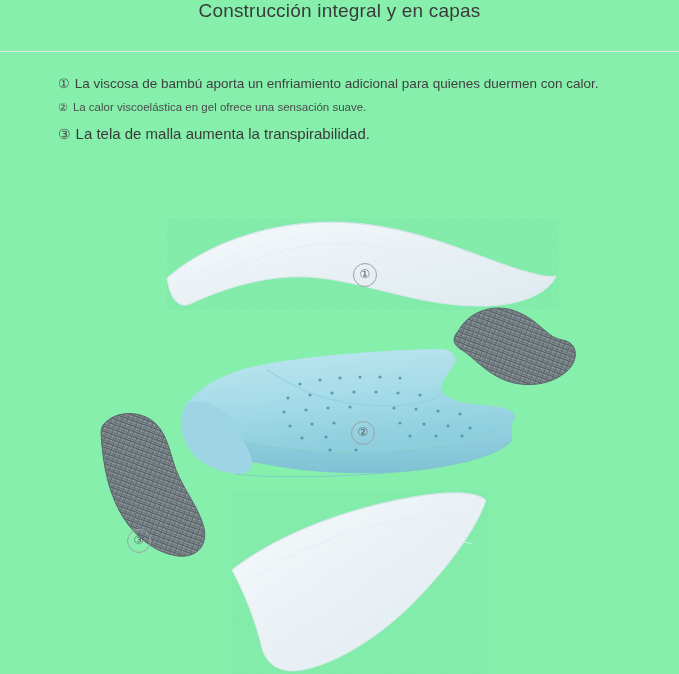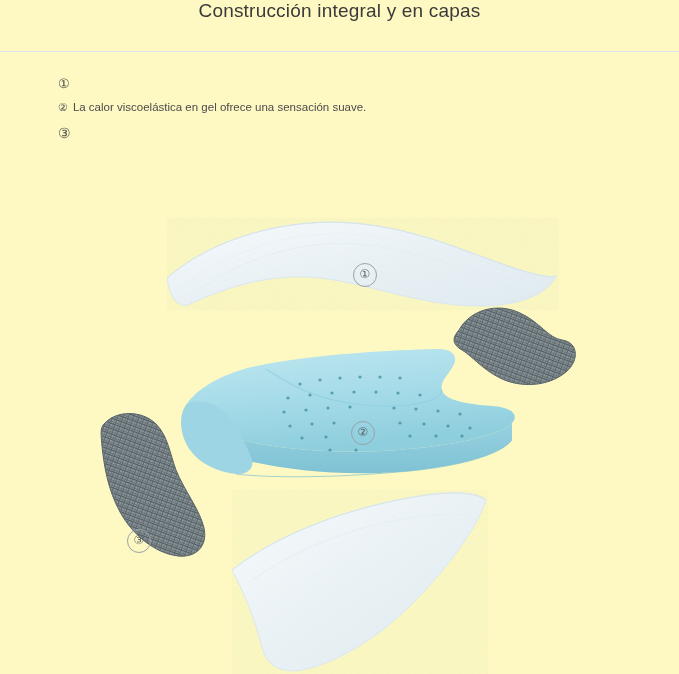--- a/index.html
+++ b/index.html
@@ -11,21 +11,21 @@
     height: 674px;
     background: #ffffff;
     font-family: "Liberation Sans", sans-serif;
     overflow: hidden;
     position: relative;
   }
   .page {
     position: relative;
     width: 679px;
     height: 674px;
-    background: #fef9c3;
+    background: #86efac;
     overflow: hidden;
   }
 
   
   .header {
     position: absolute;
     top: 0;
     left: 0;
     width: 679px;
     height: 52px;
@@ -121,27 +121,29 @@
 <div class="page">
 
   <div class="header">
     <div class="header-title">Construcción integral y en capas</div>
     <div class="header-rule"></div>
   </div>
 
   <div class="bullets">
     <div class="bullet bullet-1">
       <span class="marker">①</span>
+      <span>La viscosa de bambú aporta un enfriamiento adicional para quienes duermen con calor.</span>
     </div>
     <div class="bullet bullet-2">
       <span class="marker">②</span>
       <span>La calor viscoelástica en gel ofrece una sensación suave.</span>
     </div>
     <div class="bullet bullet-3">
       <span class="marker">③</span>
+      <span>La tela de malla aumenta la transpirabilidad.</span>
     </div>
   </div>
 
   <div class="illustration">
     <svg width="679" height="496" viewBox="0 0 679 496" xmlns="http://www.w3.org/2000/svg">
       <defs>
 
         <pattern id="fabricMesh" width="6" height="6" patternUnits="userSpaceOnUse" patternTransform="rotate(25)">
           <rect width="6" height="6" fill="#f4f8fa"></rect>
           <path d="M0 0 L6 0 M0 3 L6 3" stroke="#e2ecf1" stroke-width="0.8"></path>

